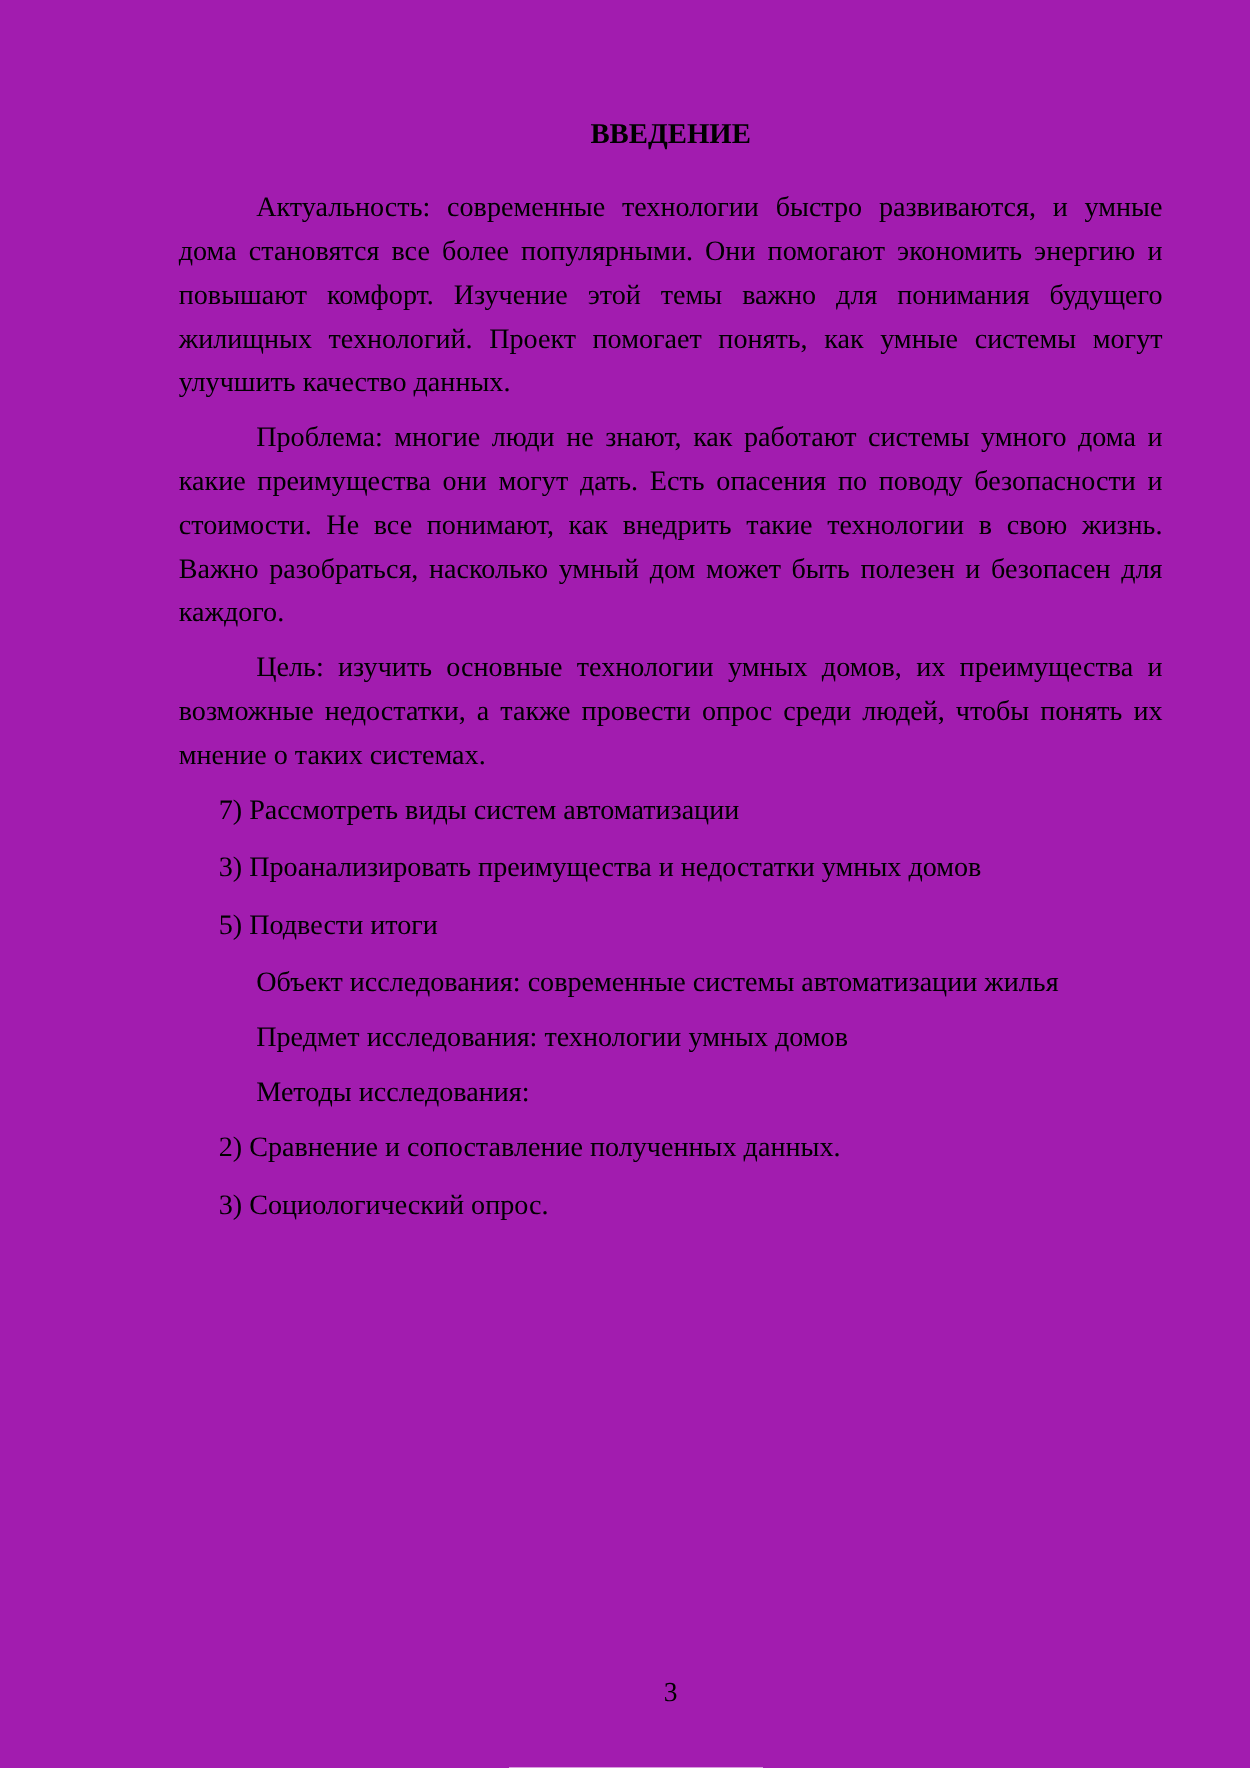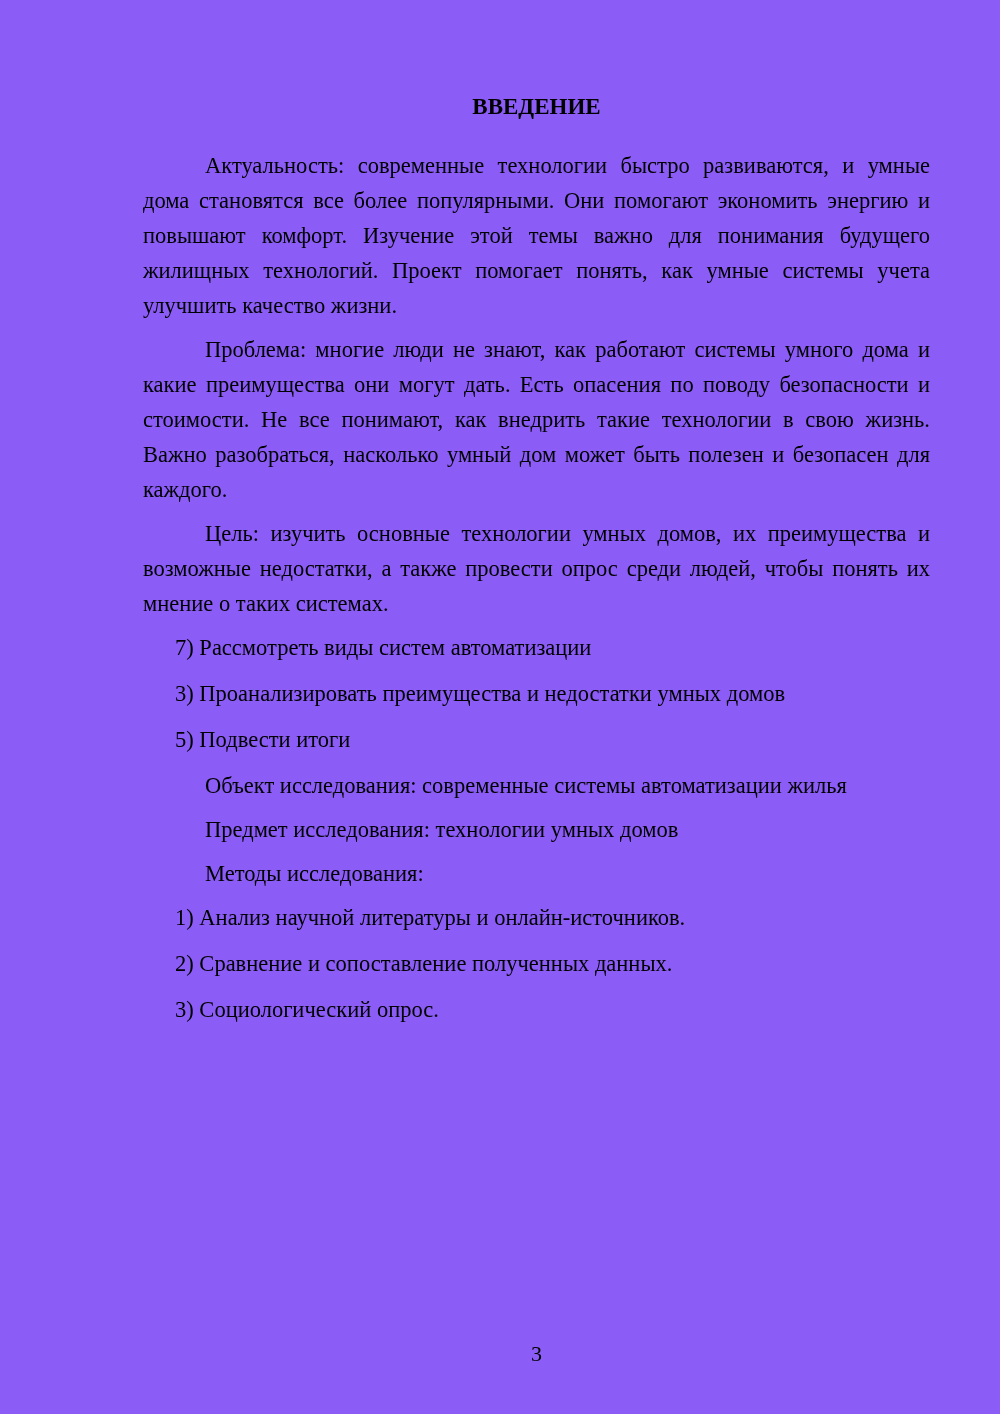--- a/index.html
+++ b/index.html
@@ -5,21 +5,21 @@
   html, body {
     margin: 0;
     padding: 0;
     background: #ffffff;
   }
   .page {
     position: relative;
     width: 1000px;
     height: 1414px;
     margin: 0 auto;
-    background: #8b5cf6;
+    background: #a21caf;
     box-sizing: border-box;
     padding: 92px 70px 0 143px;
     font-family: "Liberation Serif", "DejaVu Serif", serif;
     color: #000000;
     font-size: 22.5px;
     overflow: hidden;
   }
   .doc-title {
     font-size: 23px;
     font-weight: bold;
@@ -49,31 +49,30 @@
     line-height: 28px;
   }
 </style>
 </head>
 <body>
 
 <div class="page">
 
   <h1 class="doc-title">ВВЕДЕНИЕ</h1>
 
-  <p class="para">Актуальность: современные технологии быстро развиваются, и умные дома становятся все более популярными. Они помогают экономить энергию и повышают комфорт. Изучение этой темы важно для понимания будущего жилищных технологий. Проект помогает понять, как умные системы учета улучшить качество жизни.</p>
+  <p class="para">Актуальность: современные технологии быстро развиваются, и умные дома становятся все более популярными. Они помогают экономить энергию и повышают комфорт. Изучение этой темы важно для понимания будущего жилищных технологий. Проект помогает понять, как умные системы могут улучшить качество данных.</p>
   <p class="para">Проблема: многие люди не знают, как работают системы умного дома и какие преимущества они могут дать. Есть опасения по поводу безопасности и стоимости. Не все понимают, как внедрить такие технологии в свою жизнь. Важно разобраться, насколько умный дом может быть полезен и безопасен для каждого.</p>
   <p class="para">Цель: изучить основные технологии умных домов, их преимущества и возможные недостатки, а также провести опрос среди людей, чтобы понять их мнение о таких системах.</p>
 
   <p class="list-item">7) Рассмотреть виды систем автоматизации</p>
   <p class="list-item">3) Проанализировать преимущества и недостатки умных домов</p>
   <p class="list-item">5) Подвести итоги</p>
 
   <p class="para">Объект исследования: современные системы автоматизации жилья</p>
   <p class="para">Предмет исследования: технологии умных домов</p>
   <p class="para">Методы исследования:</p>
 
-  <p class="list-item">1) Анализ научной литературы и онлайн-источников.</p>
   <p class="list-item">2) Сравнение и сопоставление полученных данных.</p>
   <p class="list-item">3) Социологический опрос.</p>
 
   <div class="page-number">3</div>
 
 </div>
 
 </body></html>

